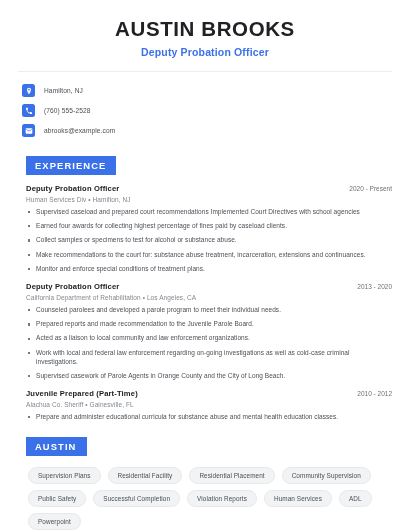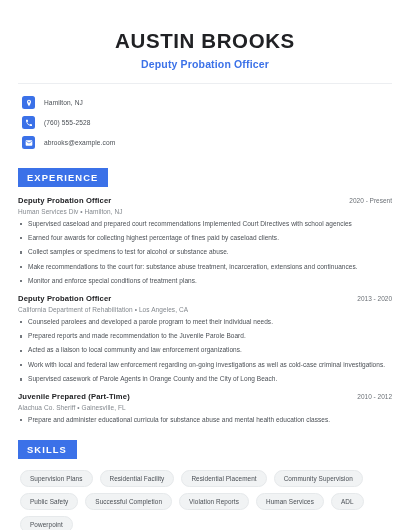--- a/index.html
+++ b/index.html
@@ -13,21 +13,21 @@
     height: 530px;
     overflow: hidden;
     font-family: "Liberation Sans", sans-serif;
     color: #3c4043;
     -webkit-font-smoothing: antialiased;
   }
   .page {
     width: 410px;
     height: 398px;
     box-sizing: border-box;
-    padding: 16px 18px;
+    padding: 4px 18px;
     position: relative;
     background: #ffffff;
   }
 
   
   .header {
     padding-top: 13px;
     text-align: center;
   }
   .name {
@@ -74,21 +74,21 @@
     margin-right: 9px;
   }
   .contact-icon svg { display: block; }
   .contact-text {
     font-size: 6.6px;
     color: #4a4f55;
     letter-spacing: 0.1px;
   }
 
   
-  .section { margin-top: 14px; }
+  .section { margin-top: 14px; margin-left: 8px; }
   .section-badge {
     display: inline-block;
     background: #3b71e8;
     color: #ffffff;
     font-size: 9.4px;
     font-weight: bold;
     letter-spacing: 1.1px;
     padding: 4px 10px 4px 9px;
   }
 
@@ -246,21 +246,21 @@
         <div class="job-meta">Alachua Co. Sheriff  •  Gainesville, FL</div>
         <ul class="bullets">
           <li>Prepare and administer educational curricula for substance abuse and mental health education classes.</li>
         </ul>
       </div>
 
     </div>
   </div>
 
   <div class="section">
-    <span class="section-badge">SKILLS</span>
+    <span class="section-badge">AUSTIN</span>
     <div class="skills-wrap">
       <span class="chip">Supervision Plans</span>
       <span class="chip">Residential Facility</span>
       <span class="chip">Residential Placement</span>
       <span class="chip">Community Supervision</span>
       <span class="chip">Public Safety</span>
       <span class="chip">Successful Completion</span>
       <span class="chip">Violation Reports</span>
       <span class="chip">Human Services</span>
       <span class="chip">ADL</span>

